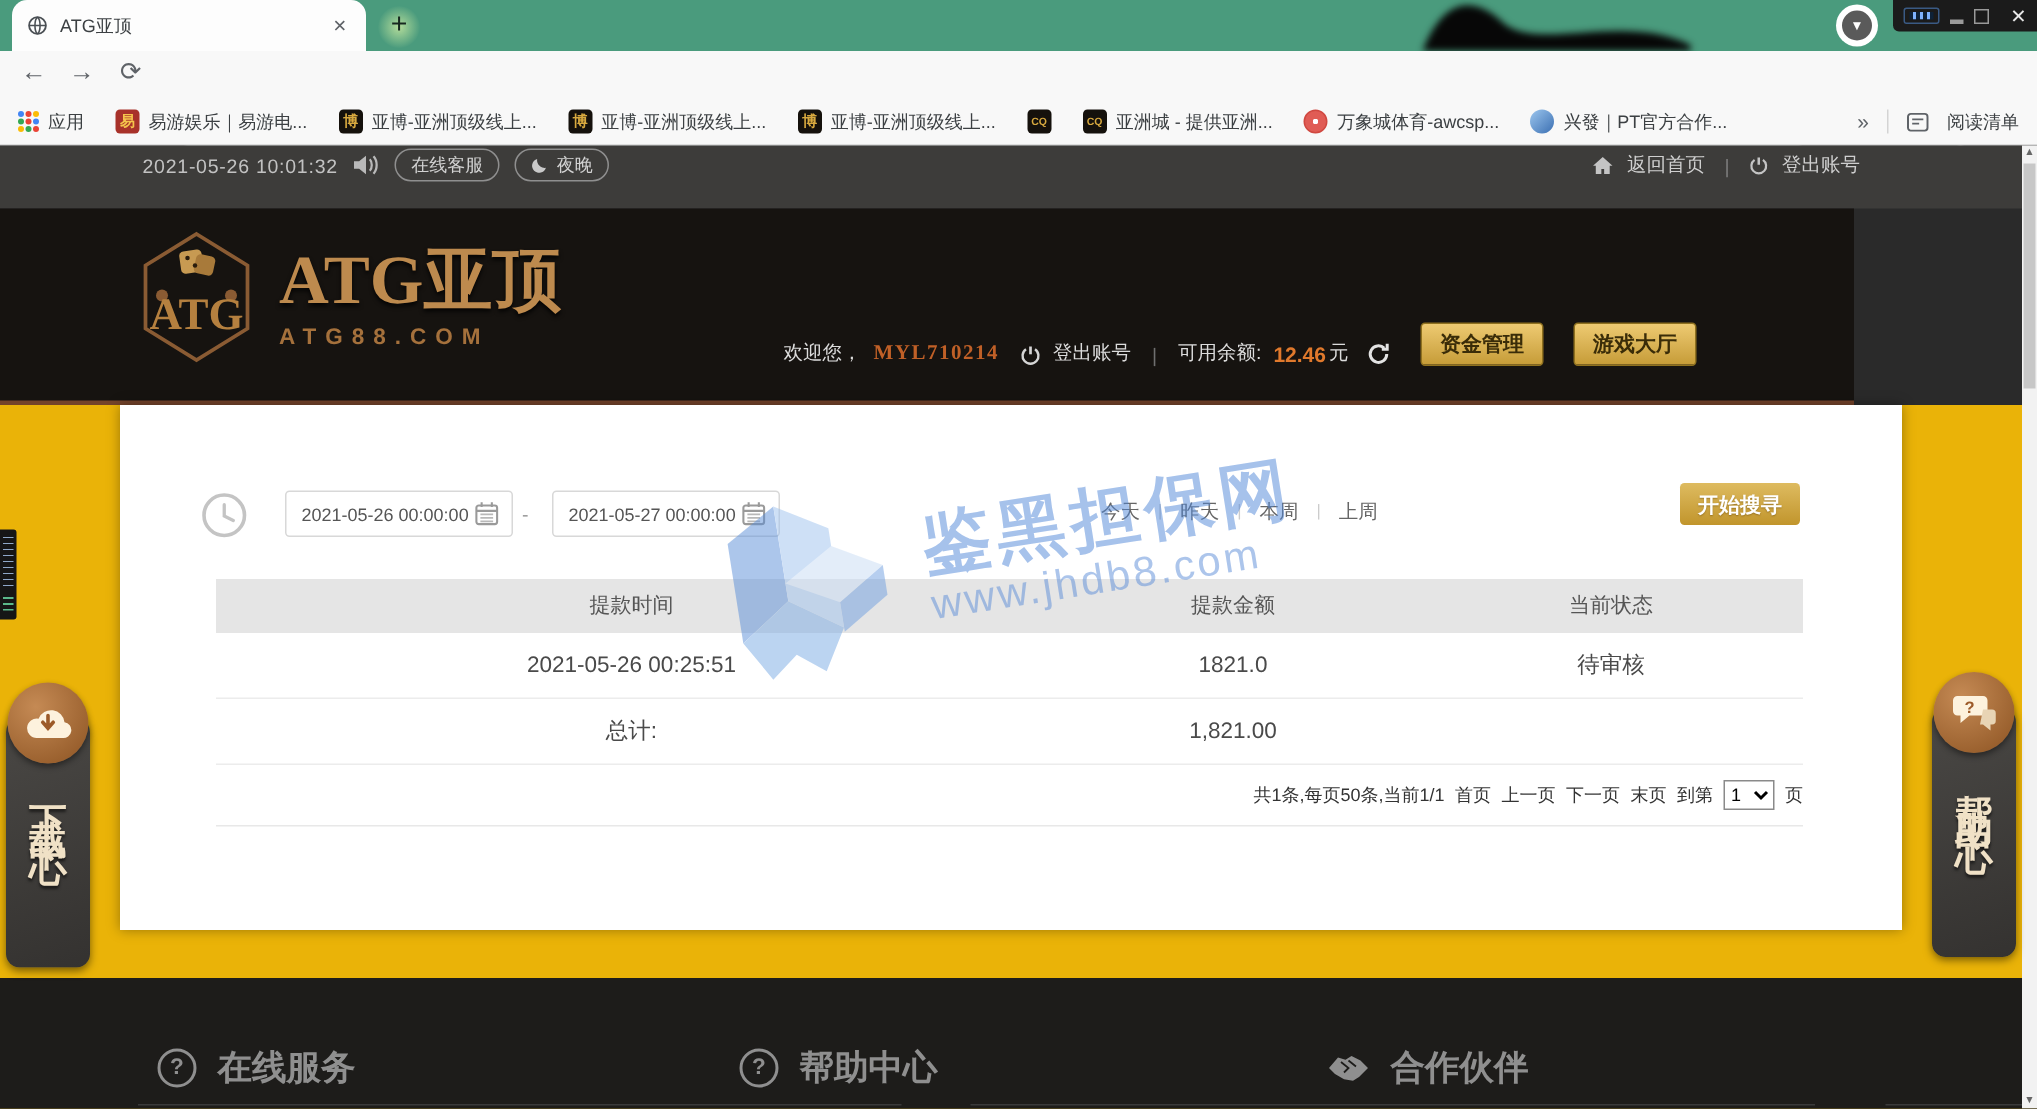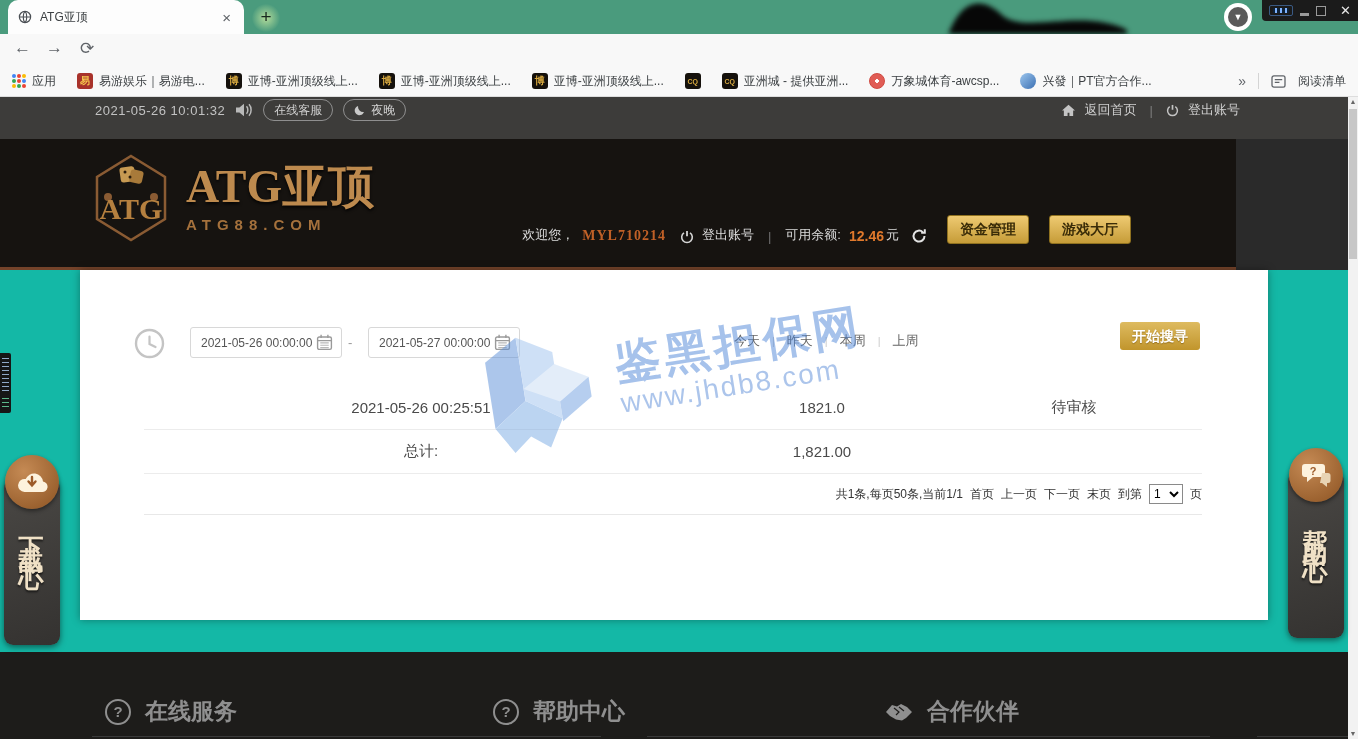--- a/index.html
+++ b/index.html
@@ -71,21 +71,21 @@
   .logo-dom{font-size:15px;font-weight:bold;letter-spacing:6px;color:#a5713c;margin-top:6px;}
   .userrow{position:absolute;right:105px;top:76px;display:flex;align-items:flex-end;gap:8px;
     font-size:13px;color:#dcdcdc;white-space:nowrap;}
   .uname{font-size:14px;font-weight:bold;color:#c06027;letter-spacing:1px;font-family:Liberation Serif, serif;}
   .balance{font-size:14px;font-weight:bold;color:#e0792c;}
   .hd-sep{color:#6f6f6f;padding:0 6px;}
   .gold-btn{height:27px;padding:0 12px;border-radius:3px;background:linear-gradient(#eeca72,#c69c38);
     border:1px solid #8f711f;color:#3a2c08;font-size:14px;font-weight:bold;display:flex;align-items:center;margin-left:12px;}
 
   
-  .main{position:absolute;top:270px;left:0;width:1358px;height:424px;background:#14b8a6;}
+  .main{position:absolute;top:270px;left:0;width:1358px;height:424px;background:#eab308;}
   .card{position:absolute;left:80px;top:0;width:1188px;height:350px;background:#fff;box-shadow:0 0 8px rgba(0,0,0,.35);}
   .clockicon{position:absolute;left:54px;top:58px;}
   .datein{position:absolute;top:57px;width:152px;height:31px;border:1px solid #d8d8d8;border-radius:3px;
     background:#fff;display:flex;align-items:center;padding:0 8px;box-sizing:border-box;}
   .datein input{border:none;outline:none;width:112px;font-size:12px;color:#555;
     font-family:"Liberation Sans","DejaVu Sans",sans-serif;background:transparent;}
   .range-dash{position:absolute;left:268px;top:65px;color:#999;font-size:13px;}
   .quick{position:absolute;left:642px;top:62px;display:flex;align-items:center;font-size:13px;color:#666;}
   .quick .ql{padding:0 12px;cursor:pointer;}
   .quick .qsep{color:#ccc;font-size:11px;}
@@ -348,20 +348,25 @@
       <span class="ql">昨天</span>
       <span class="qsep">|</span>
       <span class="ql">本周</span>
       <span class="qsep">|</span>
       <span class="ql">上周</span>
     </div>
 
     <div class="searchbtn">开始搜寻</div>
 
     <div class="rtable">
+      <div class="thead">
+        <div class="c1">提款时间</div>
+        <div class="c2">提款金额</div>
+        <div class="c3">当前状态</div>
+      </div>
       <div class="trow">
         <div class="c1">2021-05-26 00:25:51</div>
         <div class="c2">1821.0</div>
         <div class="c3">待审核</div>
       </div>
       <div class="trow">
         <div class="c1">总计:</div>
         <div class="c2">1,821.00</div>
         <div class="c3"></div>
       </div>

